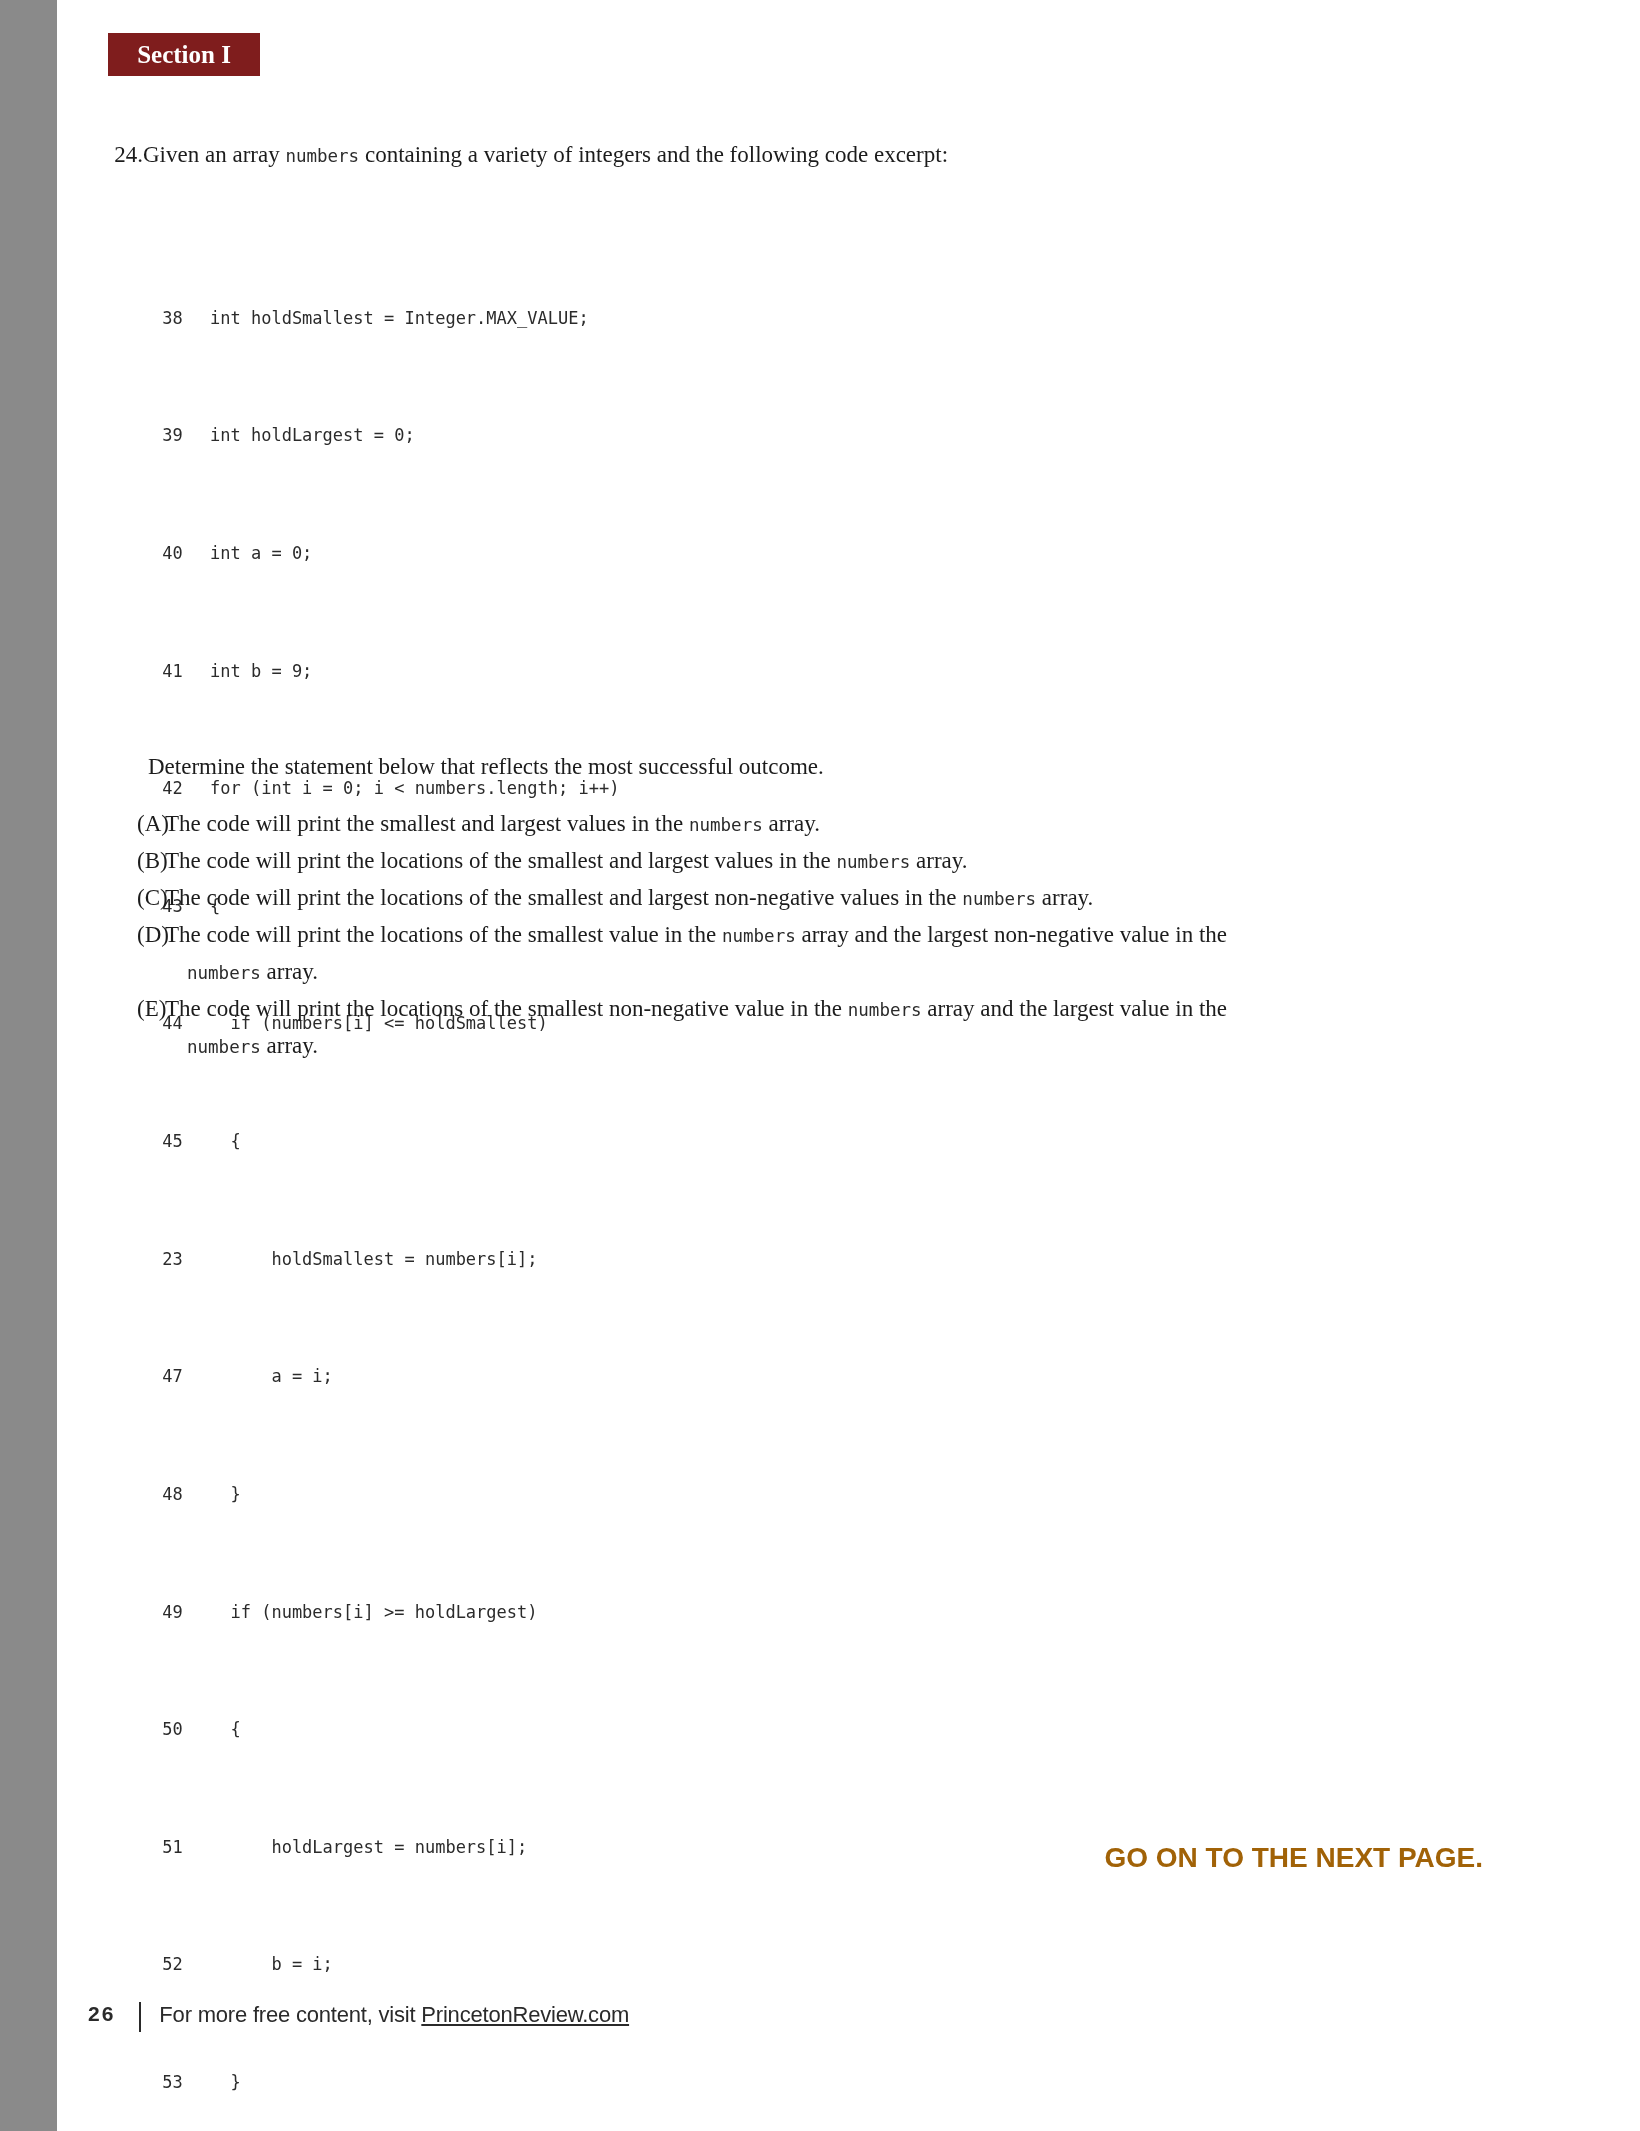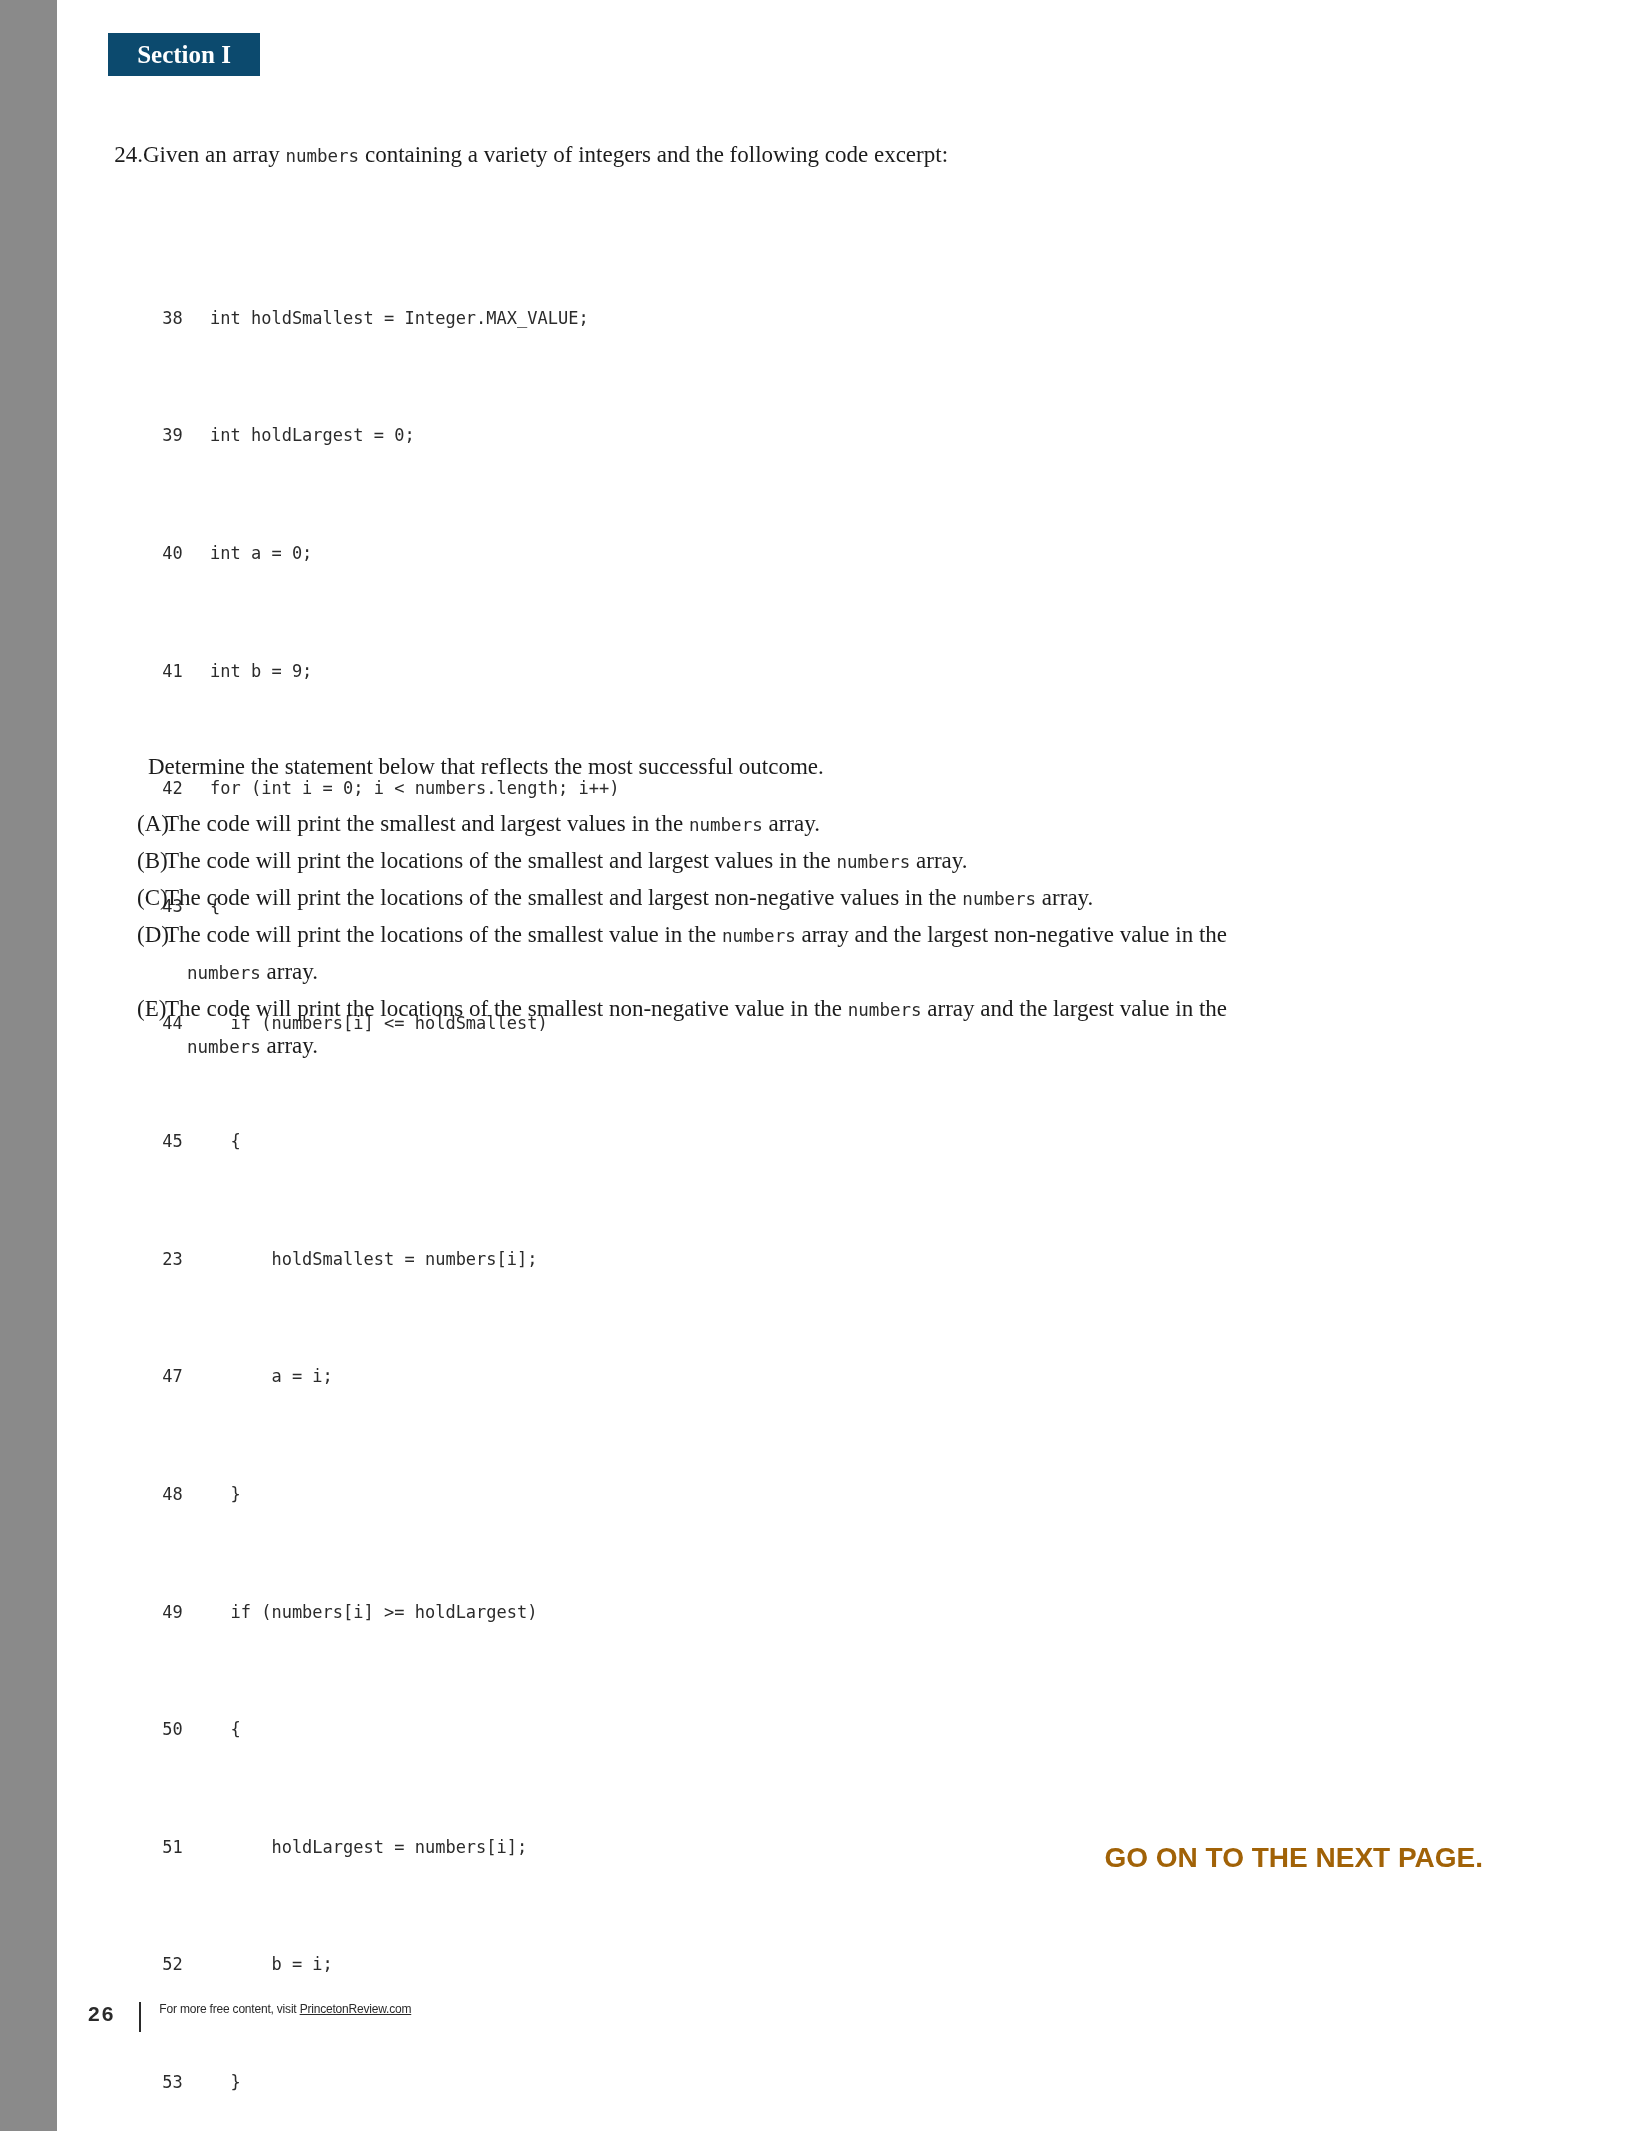--- a/index.html
+++ b/index.html
@@ -12,21 +12,21 @@
     overflow: hidden;
   }
   .sidebar {
     position: absolute; left: 0; top: 0;
     width: 57px; height: 2131px;
     background: #8a8a8a;
   }
   .section-banner {
     position: absolute; left: 108px; top: 33px;
     width: 152px; height: 43px;
-    background: #0c4a6e; color: #ffffff;
+    background: #7f1d1d; color: #ffffff;
     display: flex; align-items: center; justify-content: center;
     font-weight: bold; font-size: 25px;
     font-family: "Liberation Serif", serif;
   }
   .prompt-row {
     position: absolute; left: 108px; top: 140px; width: 1420px;
     font-size: 23px; line-height: 30px;
   }
   .q-number { display: inline-block; width: 35px; text-align: right; }
   .mono {
@@ -68,21 +68,21 @@
     font-family: "Liberation Sans", sans-serif;
     color: #2a2a2a;
   }
   .footer .page-num {
     font-weight: bold; font-size: 21px; letter-spacing: 2px;
   }
   .footer .divider {
     width: 2px; height: 30px; background: #2a2a2a;
     margin: 0 18px 0 24px;
   }
-  .footer .footer-text { font-size: 12px; letter-spacing: -0.2px; }
+  .footer .footer-text { font-size: 22px; letter-spacing: -0.2px; }
   .footer a.footer-link {
     color: #2a2a2a; text-decoration: underline; cursor: pointer;
   }
 </style>
 </head>
 <body>
 
 <div class="sidebar"></div>
 
 <div class="section-banner">

